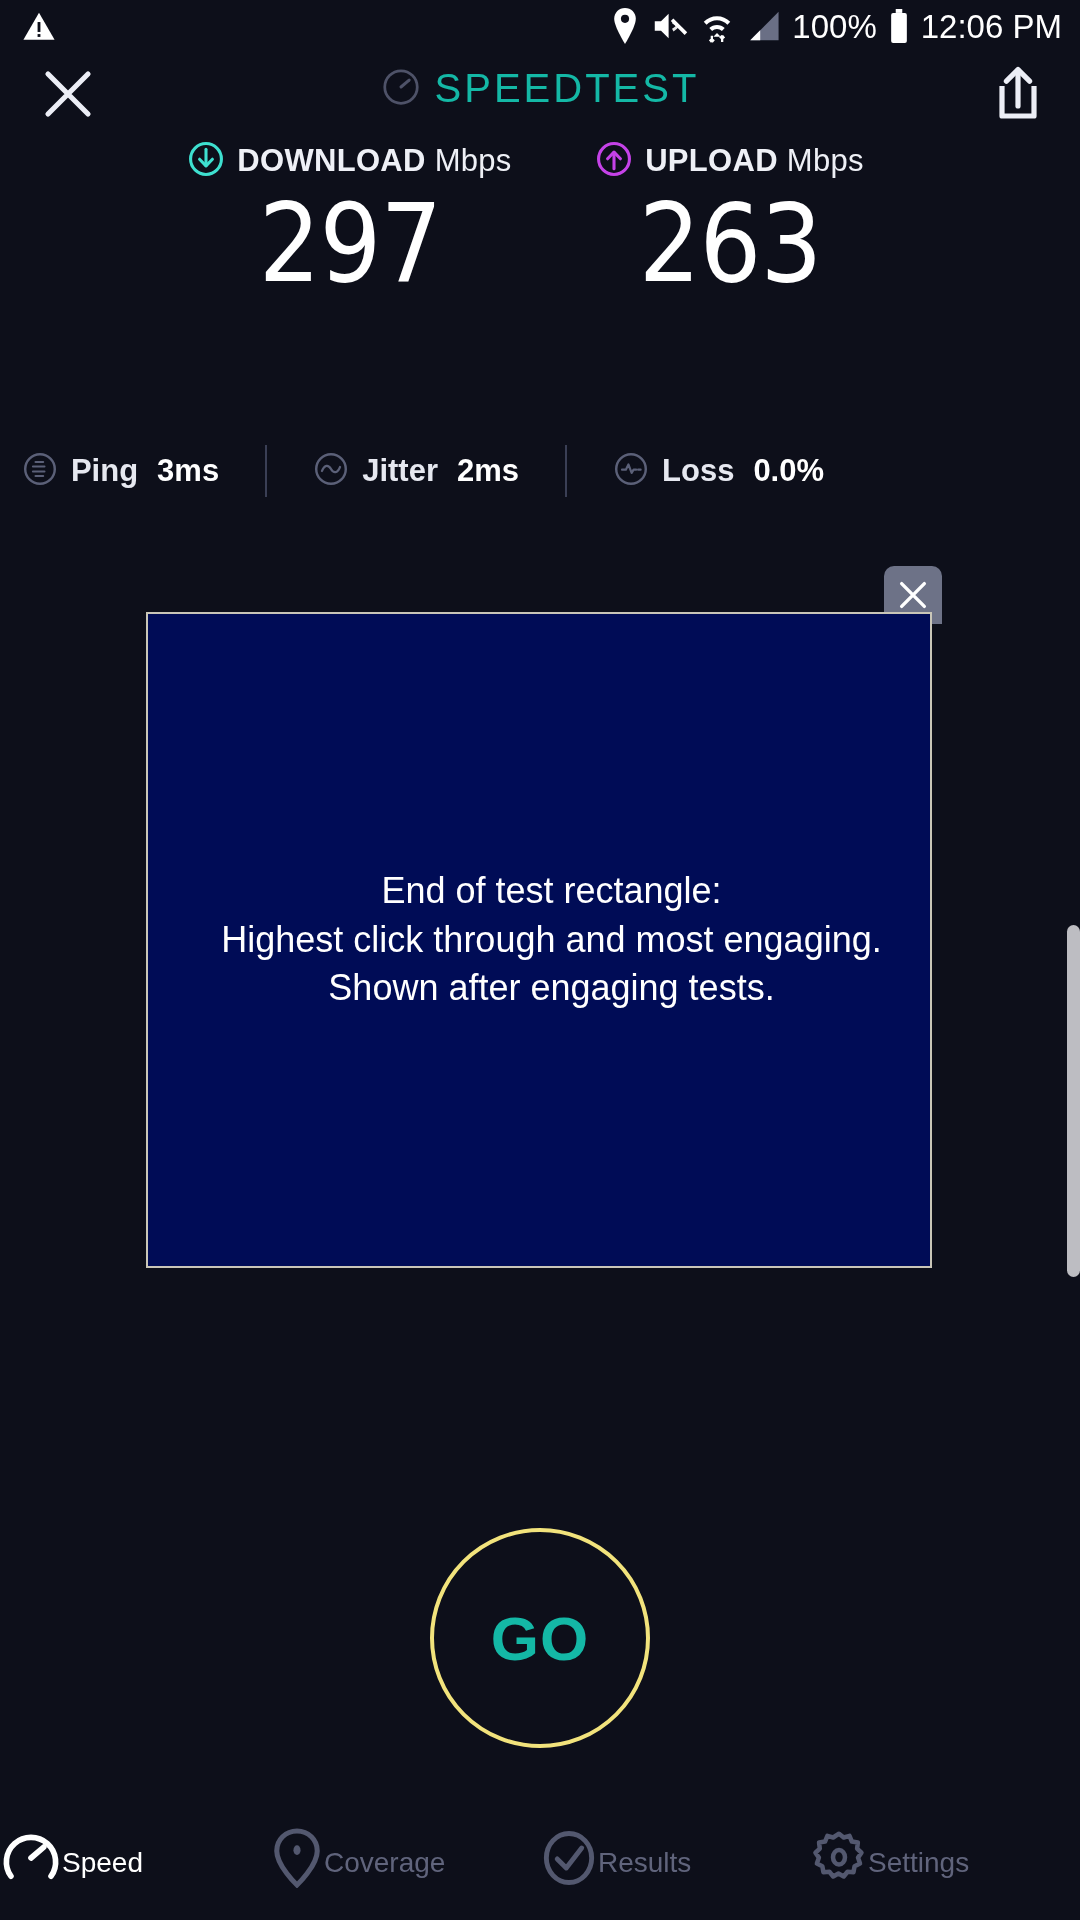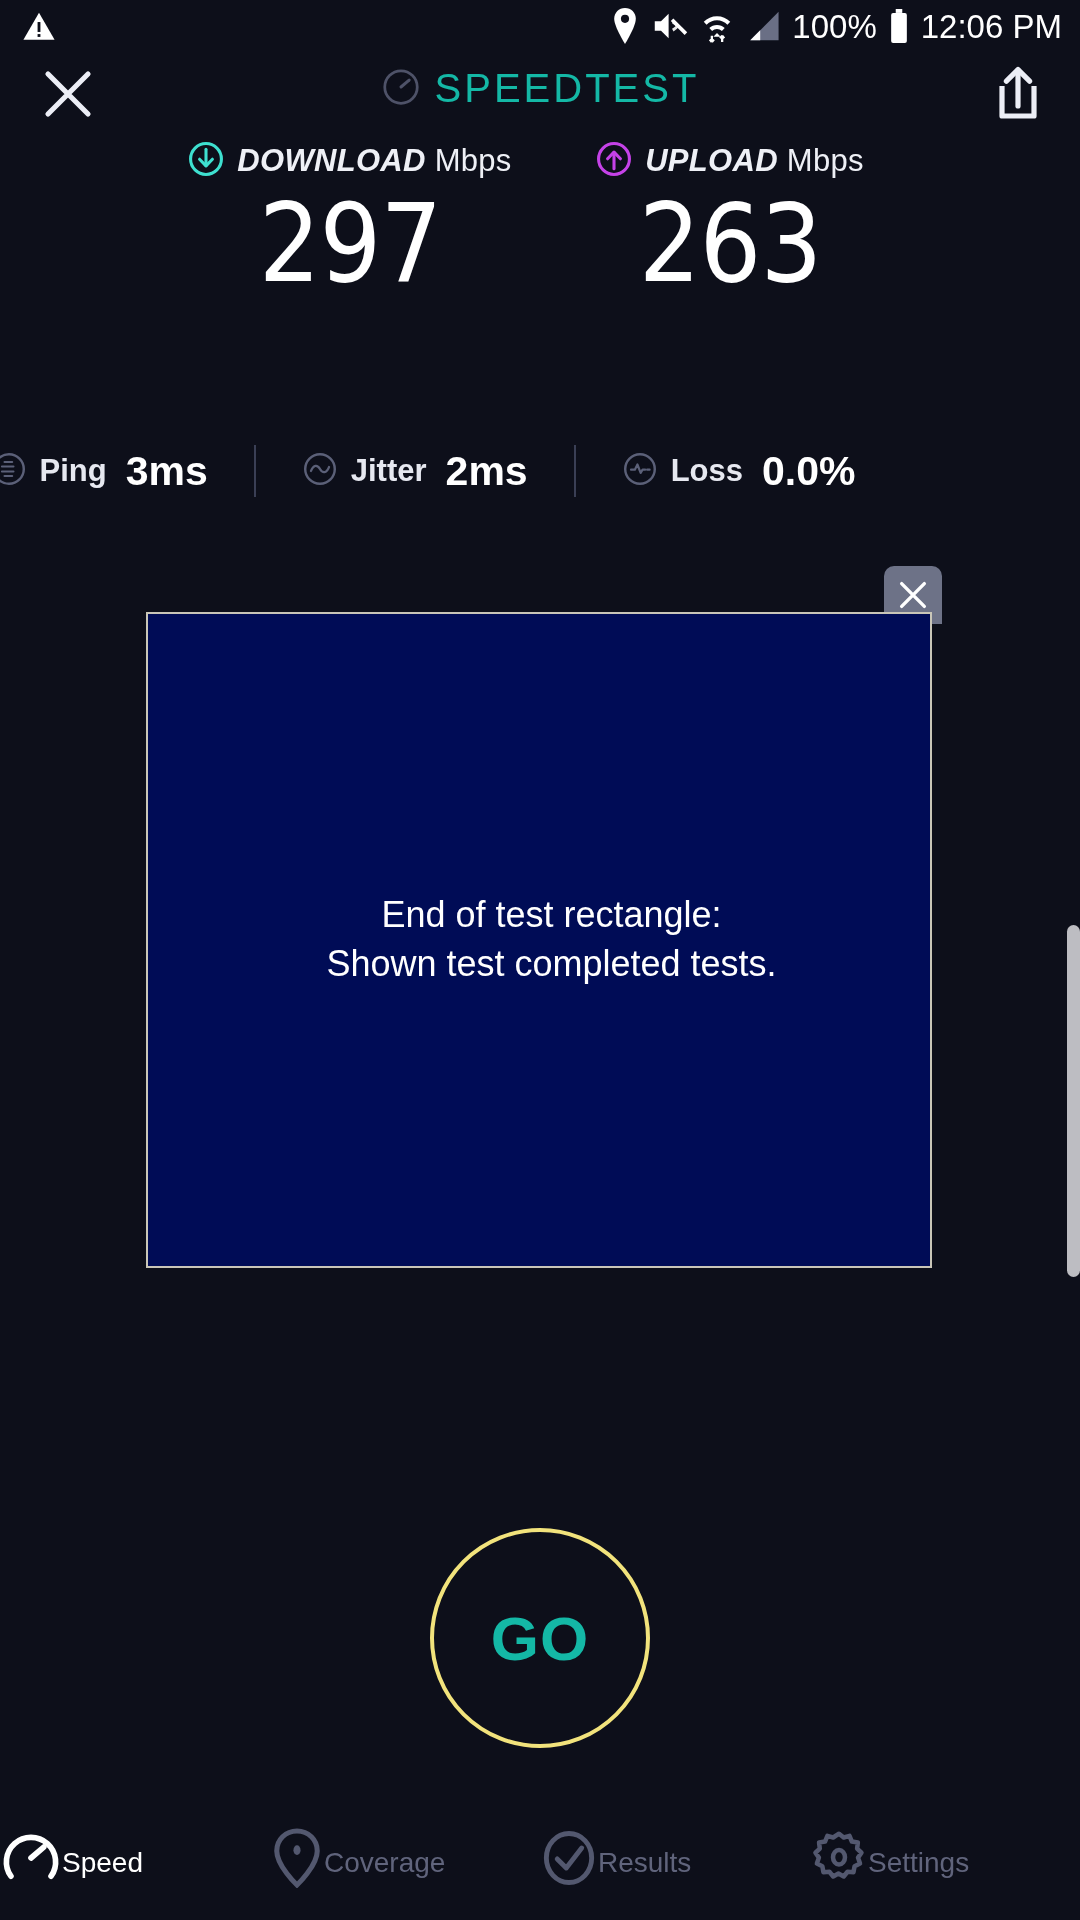--- a/index.html
+++ b/index.html
@@ -24,30 +24,30 @@
   .brand { position:absolute; left:0; width:1080px; top:6px; display:flex; align-items:center; justify-content:center; gap:14px; }
   .brand-name { color:#14b8a6; font-size:40px; letter-spacing:3.0px; font-weight:400; }
   .share-btn { position:absolute; right:30px; top:4px; width:60px; height:62px; }
 
   
   .results { position:absolute; top:140px; left:0; width:1080px; }
   .rowdu { display:flex; justify-content:center; align-items:flex-start; }
   .du-col { width:380px; text-align:center; position:relative; }
   .du-head { display:flex; align-items:center; justify-content:center; gap:13px; height:42px; }
   .du-label { font-size:31px; color:#eef0f6; letter-spacing:0.3px; }
-  .du-label b { font-weight:700;font-style:italic; }
+  .du-label b { font-weight:700; }
   .du-label span.unit { font-weight:400; }
   .du-val { font-size:108px; color:#ffffff; font-weight:300; line-height:1.0; margin-top:8px;
             font-family:"DejaVu Sans Condensed","Liberation Sans", sans-serif; letter-spacing:-1px; }
 
   
   .pjl { position:absolute; top:305px; left:0; width:856px; display:flex; align-items:center; justify-content:center; }
   .pjl-item { display:flex; align-items:center; gap:13px; }
   .pjl-name { color:#e6e8f0; font-size:31px; font-weight:600; }
-  .pjl-val { color:#ffffff; font-size:41px; font-weight:700; margin-left:6px; }
+  .pjl-val { color:#ffffff; font-size:31px; font-weight:700; margin-left:6px; }
   .pjl-sep { width:2px; height:52px; background:#3a3f55; margin:0 46px; }
   .pjl-w1 { margin-left:-10px; }
 
   
   .ad-close { position:absolute; left:884px; top:566px; width:58px; height:58px;
               background:#6d7287; border-radius:10px 10px 0 0; display:flex; align-items:center; justify-content:center; }
   .ad-rect { position:absolute; left:146px; top:612px; width:786px; height:656px;
              background:#000c56; border:2px solid #c9c6b8; display:flex; align-items:center; justify-content:center;padding-left:25px; }
   .ad-text { color:#ffffff; font-size:36px; line-height:1.36; text-align:center; width:100%; padding:0 6px; }
 
@@ -221,21 +221,22 @@
   </div>
 
   <div class="ad-close">
     <svg width="34" height="34" viewBox="0 0 24 24">
       <path d="M4 4 L20 20 M20 4 L4 20" stroke="#ffffff" stroke-width="2.4" stroke-linecap="round"></path>
     </svg>
   </div>
   <div class="ad-rect">
     <div class="ad-text">
       <div>End of test rectangle:</div>
-      <div>Shown test completed tests.</div>
+      <div>Highest click through and most engaging.</div>
+      <div>Shown after engaging tests.</div>
     </div>
   </div>
 
   <div class="scrollbar"></div>
 
   <div class="go-wrap">
     <div class="go-circle">
       <span class="go-text">GO</span>
     </div>
   </div>

